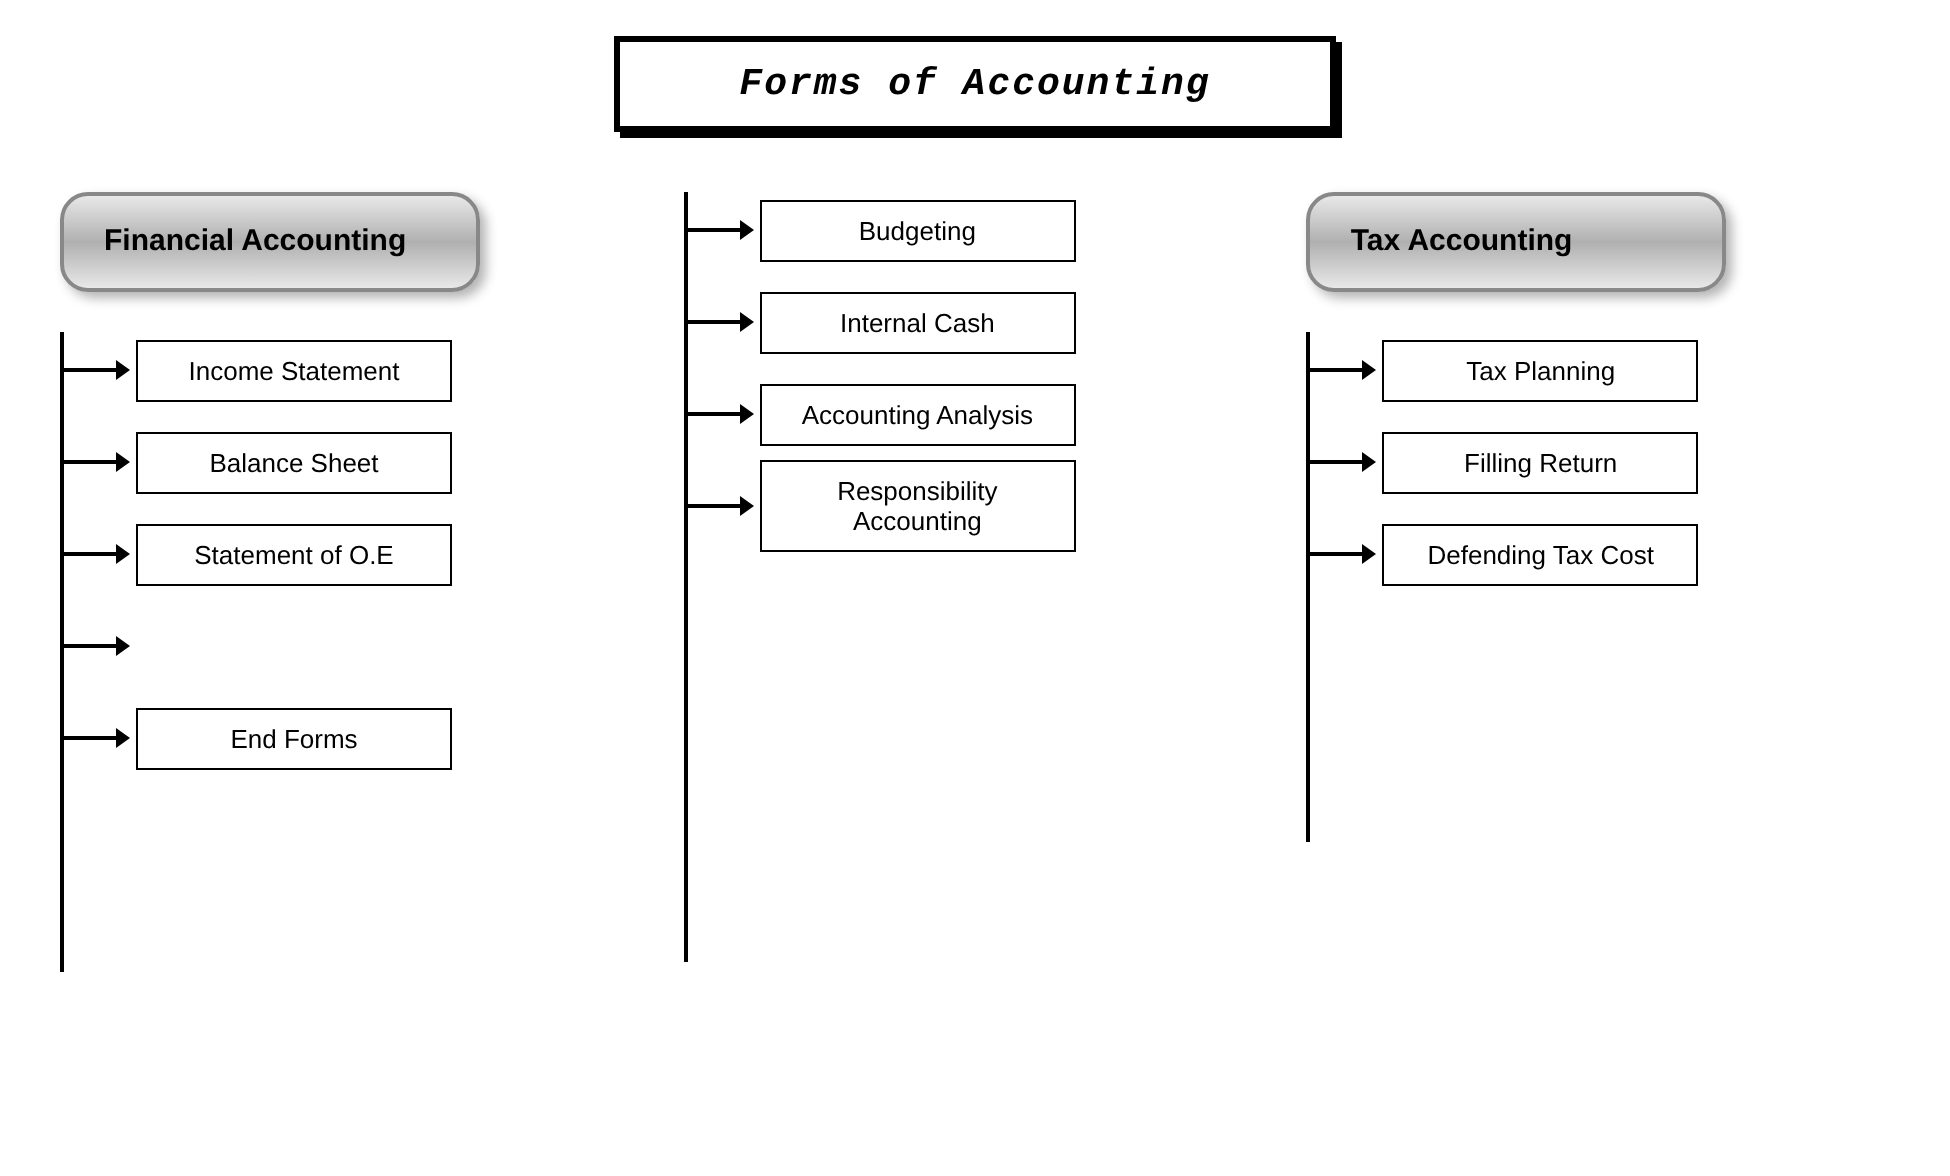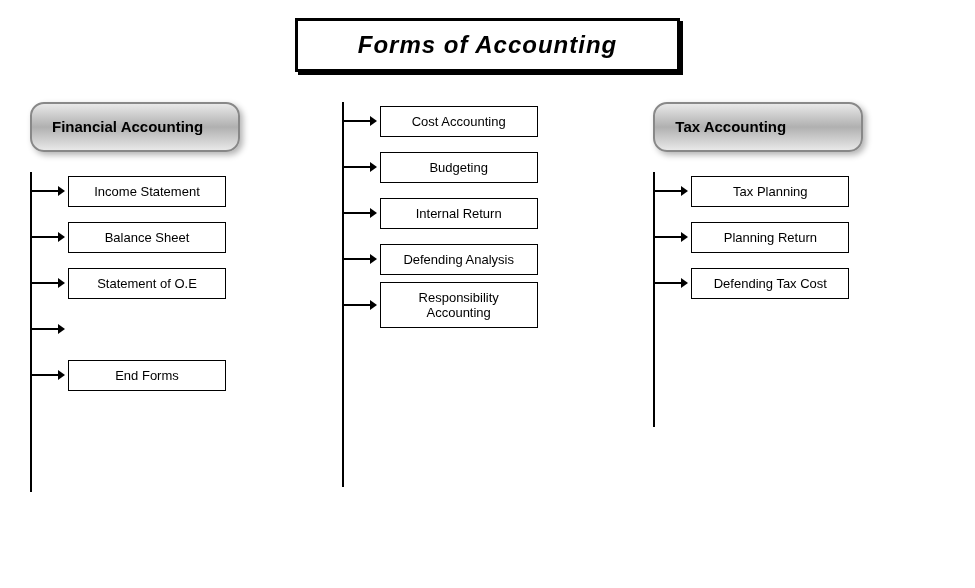--- a/index.html
+++ b/index.html
@@ -19,23 +19,24 @@
     
     .title-box {
       border: 3px solid #000;
       padding: 10px 60px;
       margin-bottom: 30px;
       background: #fff;
       box-shadow: 3px 3px 0 #000;
     }
     .title-box span {
       font-style: italic;
-      font-size: 24px;
+      font-size: 19px;
       font-weight: bold;
       letter-spacing: 1px;
+      font-family: Liberation Mono, monospace;
     }
 
     
     .columns {
       display: flex;
       flex-direction: row;
       align-items: flex-start;
       justify-content: center;
       width: 100%;
       gap: 0;
@@ -191,42 +192,35 @@
     </div>
     <div class="column col2">
       <div class="connector-area">
         <div class="vertical-line" style="height: 385px;"></div>
         <div class="items-list">
           <div class="item-row">
             <div class="h-line-arrow">
               <div class="h-line"></div>
               <div class="arrow-head"></div>
             </div>
-            <div class="item-box">Cost Accounting</div>
-          </div>
-          <div class="item-row">
-            <div class="h-line-arrow">
-              <div class="h-line"></div>
-              <div class="arrow-head"></div>
-            </div>
             <div class="item-box">Budgeting</div>
           </div>
           <div class="item-row">
             <div class="h-line-arrow">
               <div class="h-line"></div>
               <div class="arrow-head"></div>
             </div>
-            <div class="item-box">Internal Return</div>
-          </div>
-          <div class="item-row">
-            <div class="h-line-arrow">
-              <div class="h-line"></div>
-              <div class="arrow-head"></div>
-            </div>
-            <div class="item-box">Defending Analysis</div>
+            <div class="item-box">Internal Cash</div>
+          </div>
+          <div class="item-row">
+            <div class="h-line-arrow">
+              <div class="h-line"></div>
+              <div class="arrow-head"></div>
+            </div>
+            <div class="item-box">Accounting Analysis</div>
           </div>
           <div class="item-row">
             <div class="h-line-arrow">
               <div class="h-line"></div>
               <div class="arrow-head"></div>
             </div>
             <div class="item-box">Responsibility Accounting</div>
           </div>
         </div>
       </div>
@@ -241,21 +235,21 @@
               <div class="h-line"></div>
               <div class="arrow-head"></div>
             </div>
             <div class="item-box">Tax Planning</div>
           </div>
           <div class="item-row">
             <div class="h-line-arrow">
               <div class="h-line"></div>
               <div class="arrow-head"></div>
             </div>
-            <div class="item-box">Planning Return</div>
+            <div class="item-box">Filling Return</div>
           </div>
           <div class="item-row">
             <div class="h-line-arrow">
               <div class="h-line"></div>
               <div class="arrow-head"></div>
             </div>
             <div class="item-box">Defending Tax Cost</div>
           </div>
         </div>
       </div>

